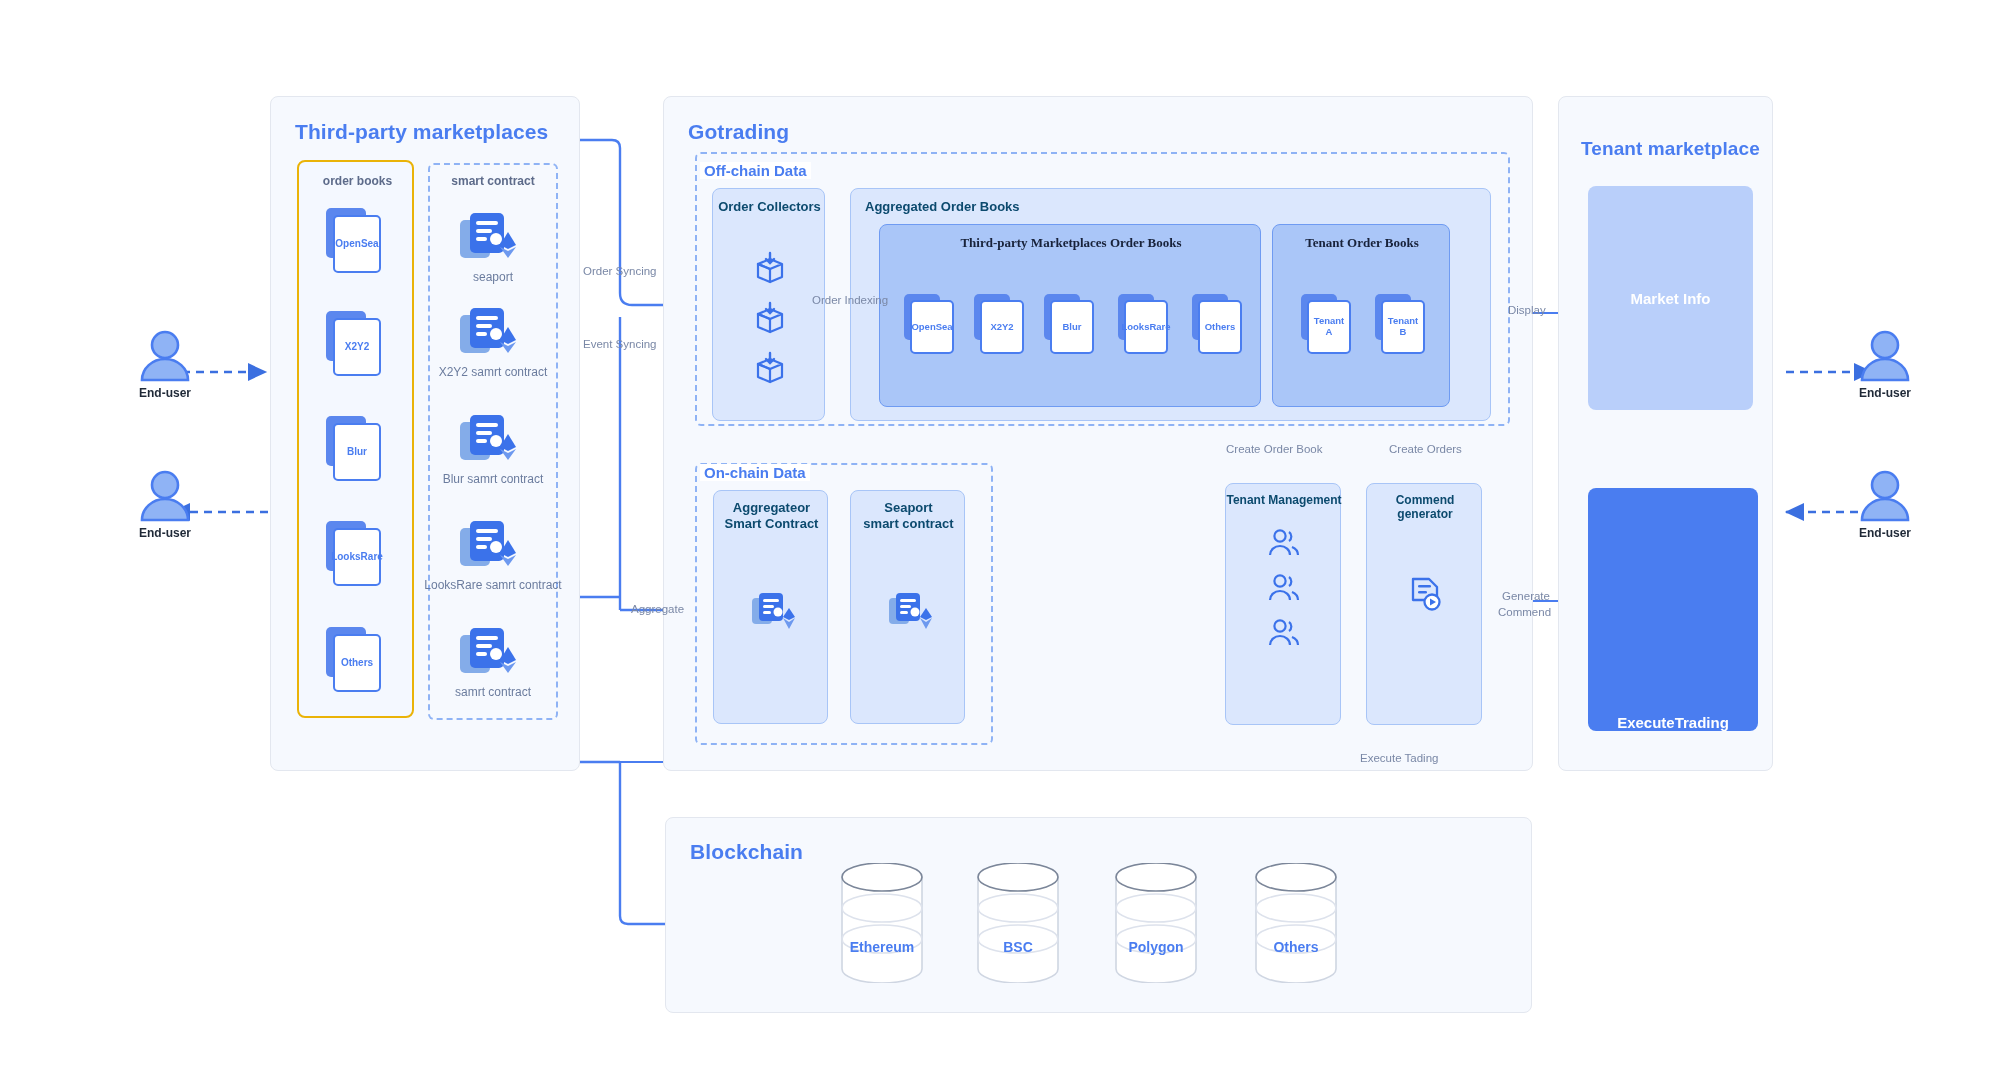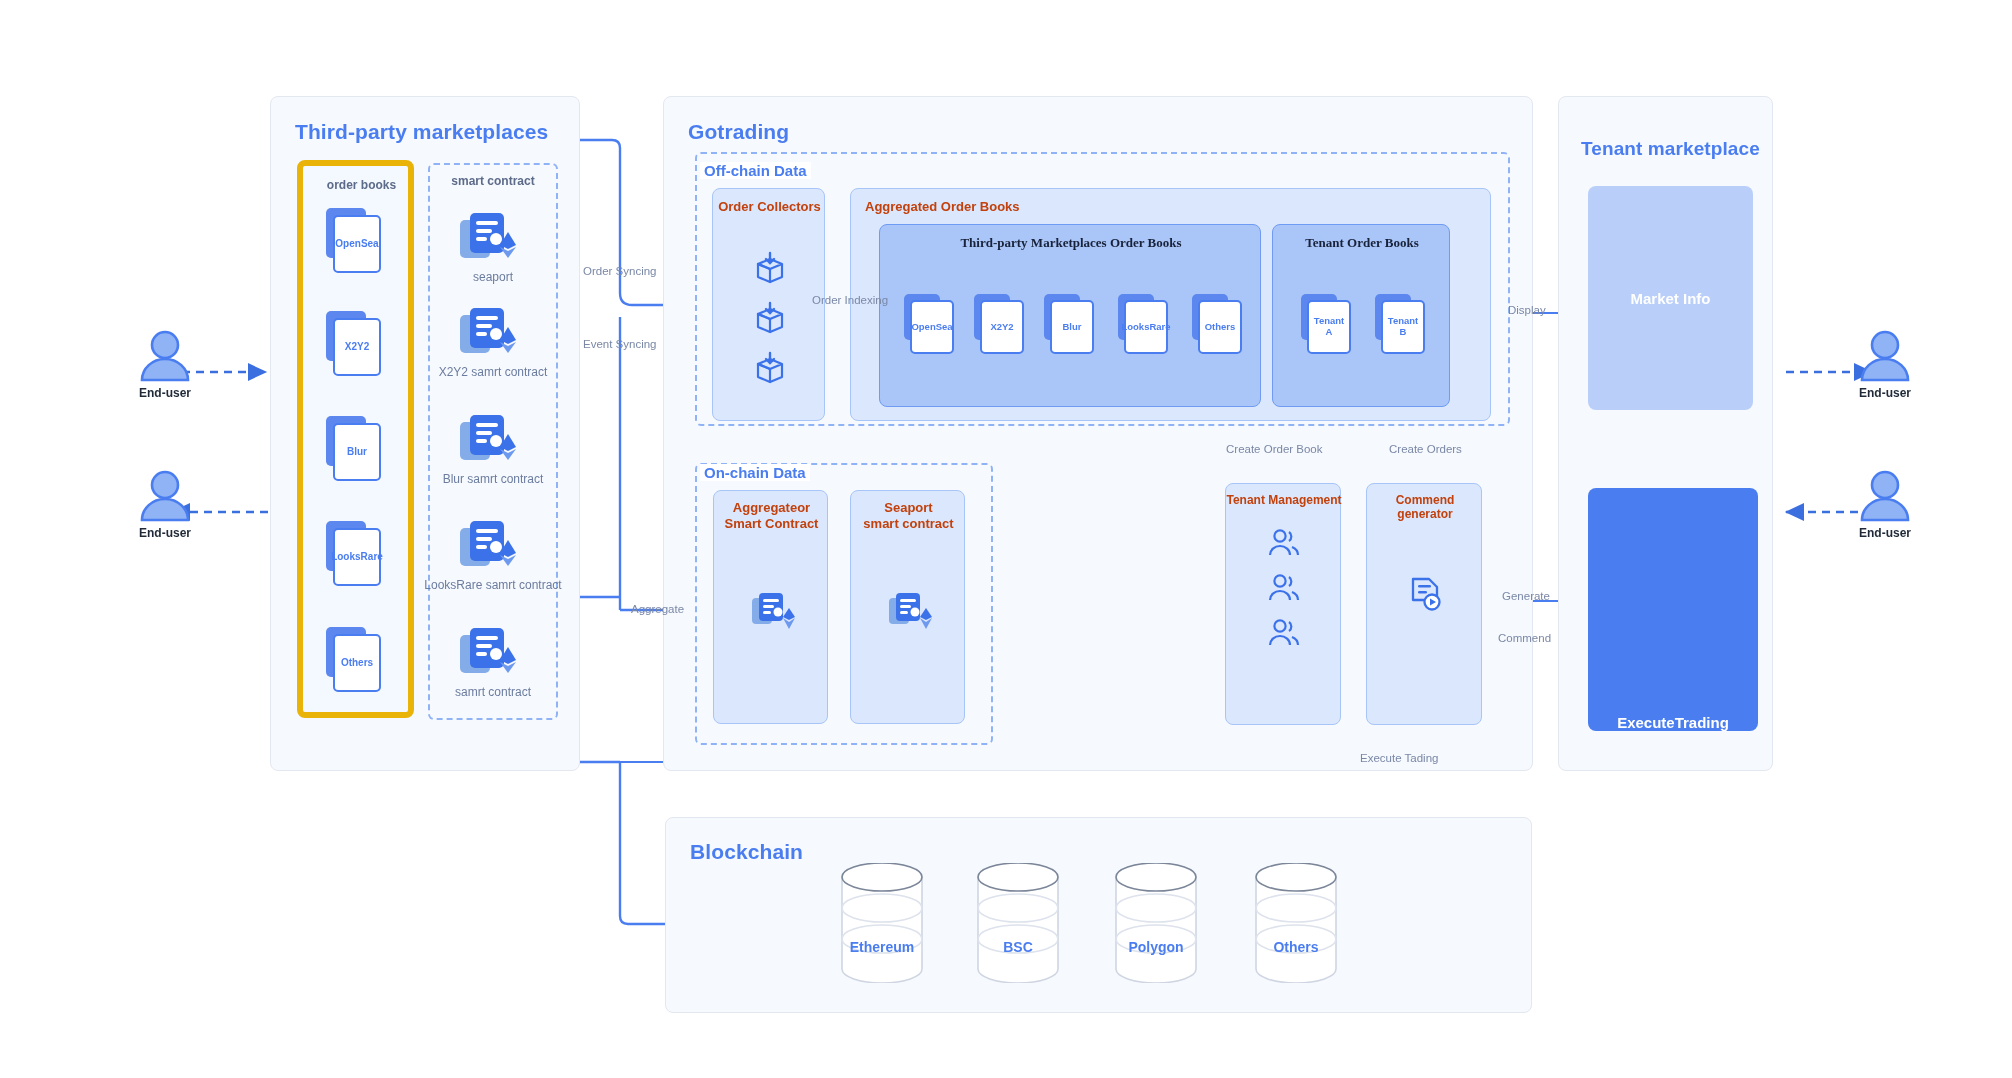--- a/index.html
+++ b/index.html
@@ -12,21 +12,21 @@
   
   .panel{background:#f6f9fe;border:1px solid #e3e7ef;border-radius:8px;}
   .panel-title{color:#4a7df0;font-size:21px;font-weight:bold;letter-spacing:.1px;}
 
   
   .dashed{border:2px dashed #8fb3f5;border-radius:6px;background:transparent;}
   .dashed-title{color:#4a7df0;font-size:15px;font-weight:bold;background:#ffffff;padding:0 4px;}
 
   
   .lbox{background:#dbe7fd;border:1px solid #a8c5f7;border-radius:8px;}
-  .lbox-title{color:#c2410c;font-size:13px;font-weight:bold;text-align:center;}
+  .lbox-title{color:#0c4a6e;font-size:13px;font-weight:bold;text-align:center;}
   .midbox{background:#aac6f8;border:1px solid #6f9bf2;border-radius:8px;}
   .midbox-title{color:#18223a;font-size:13px;font-weight:bold;text-align:center;}
 
   
   .card{position:absolute;}
   .card .back{position:absolute;left:-7px;top:-7px;width:40px;height:50px;
       background:#5b87ee;border-radius:5px;}
   .card .front{position:absolute;left:0;top:0;width:42px;height:52px;
       background:#ffffff;border:2px solid #4a7df0;border-radius:5px;
       display:flex;align-items:center;justify-content:center;text-align:center;
@@ -132,21 +132,21 @@
       <path d="M32,50 a23,21 0 0 1 46,0 z" fill="#8fb3f5" stroke="#4a7df0" stroke-width="2.6"></path>
     </svg>
     <div class="enduser-label">End-user</div>
   </div>
 
   <div class="abs panel" style="left:270px;top:96px;width:310px;height:675px;">
     <div class="abs panel-title" style="left:24px;top:23px;">Third-party marketplaces</div>
   </div>
 
   <div class="abs" style="left:297px;top:160px;width:117px;height:558px;
-       background:#f4f8ff;border:6px solid #eab308;border-radius:8px;">
+       background:#f4f8ff;border:2px solid #eab308;border-radius:8px;">
     <div class="abs smalllabel" style="left:0;top:12px;width:117px;">order books</div>
   </div>
   <div class="card" style="left:333px;top:215px;">
     <div class="back"></div>
     <div class="front">OpenSea</div>
   </div>
   <div class="card" style="left:333px;top:318px;">
     <div class="back"></div>
     <div class="front">X2Y2</div>
   </div>
@@ -441,16 +441,16 @@
   </div>
 
   <div class="abs edge-label" style="left:583px;top:265px;">Order Syncing</div>
   <div class="abs edge-label" style="left:583px;top:338px;">Event Syncing</div>
   <div class="abs edge-label" style="left:812px;top:294px;">Order Indexing</div>
   <div class="abs edge-label" style="left:631px;top:603px;">Aggregate</div>
   <div class="abs edge-label" style="left:1508px;top:304px;">Display</div>
   <div class="abs edge-label" style="left:1226px;top:443px;">Create Order Book</div>
   <div class="abs edge-label" style="left:1389px;top:443px;">Create Orders</div>
   <div class="abs edge-label" style="left:1502px;top:590px;">Generate</div>
-  <div class="abs edge-label" style="left:1498px;top:606px;margin-top:26px;">Commend</div>
+  <div class="abs edge-label" style="left:1498px;top:606px;">Commend</div>
   <div class="abs edge-label" style="left:1360px;top:752px;">Execute Tading</div>
 
 </div>
 
 </body></html>

